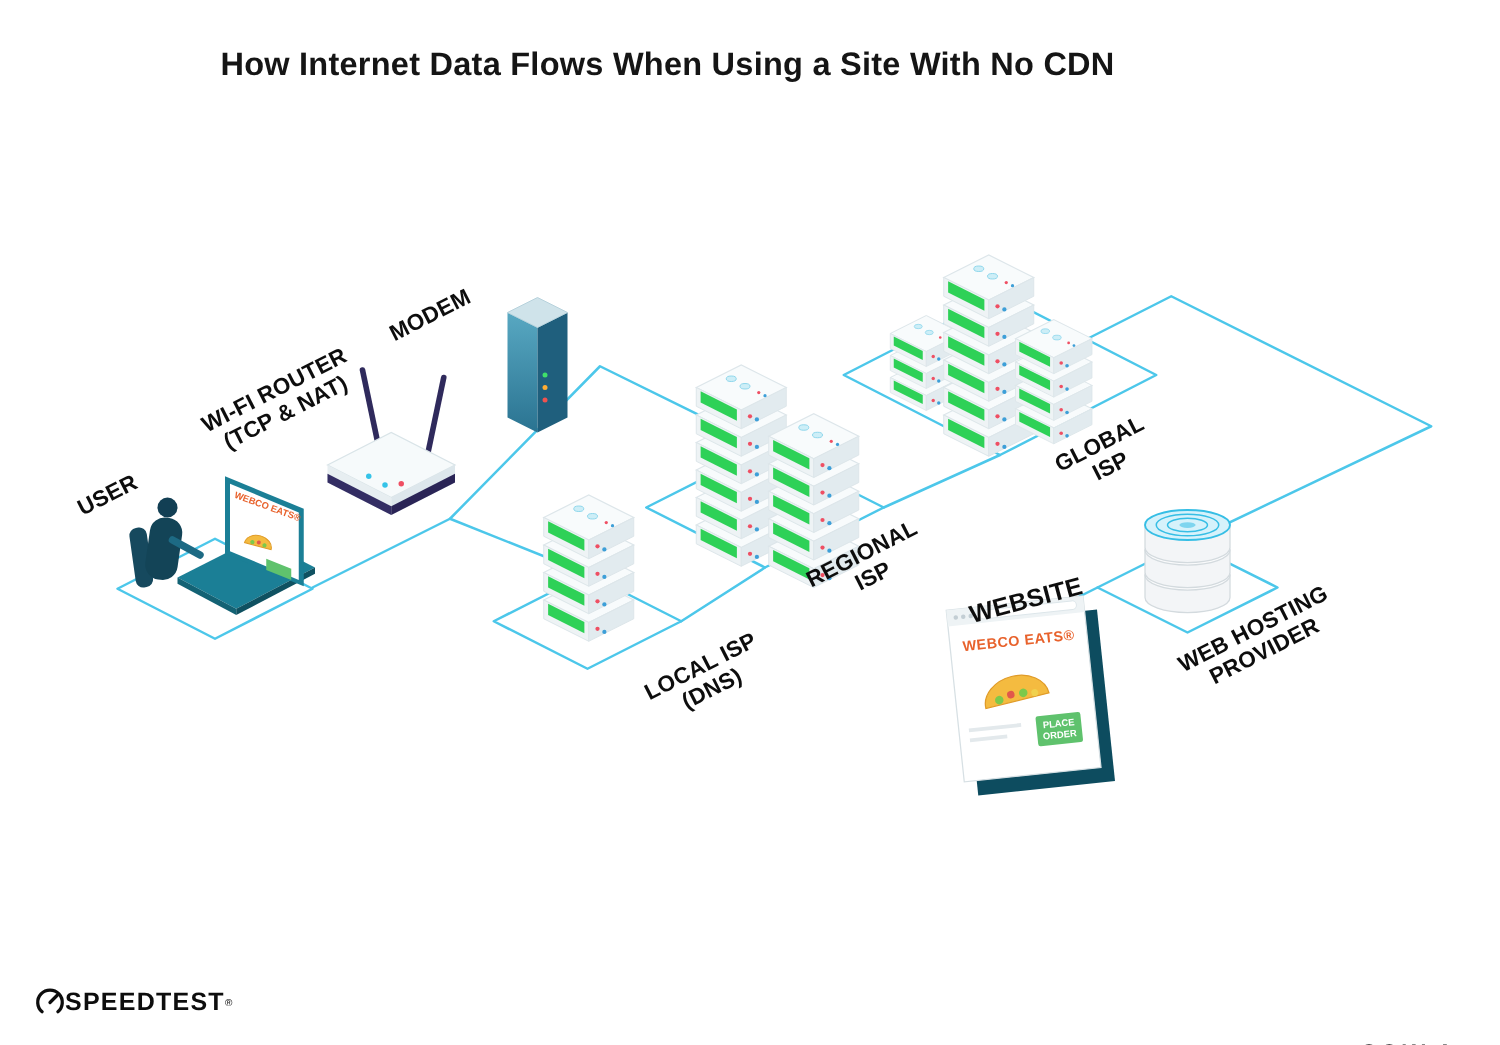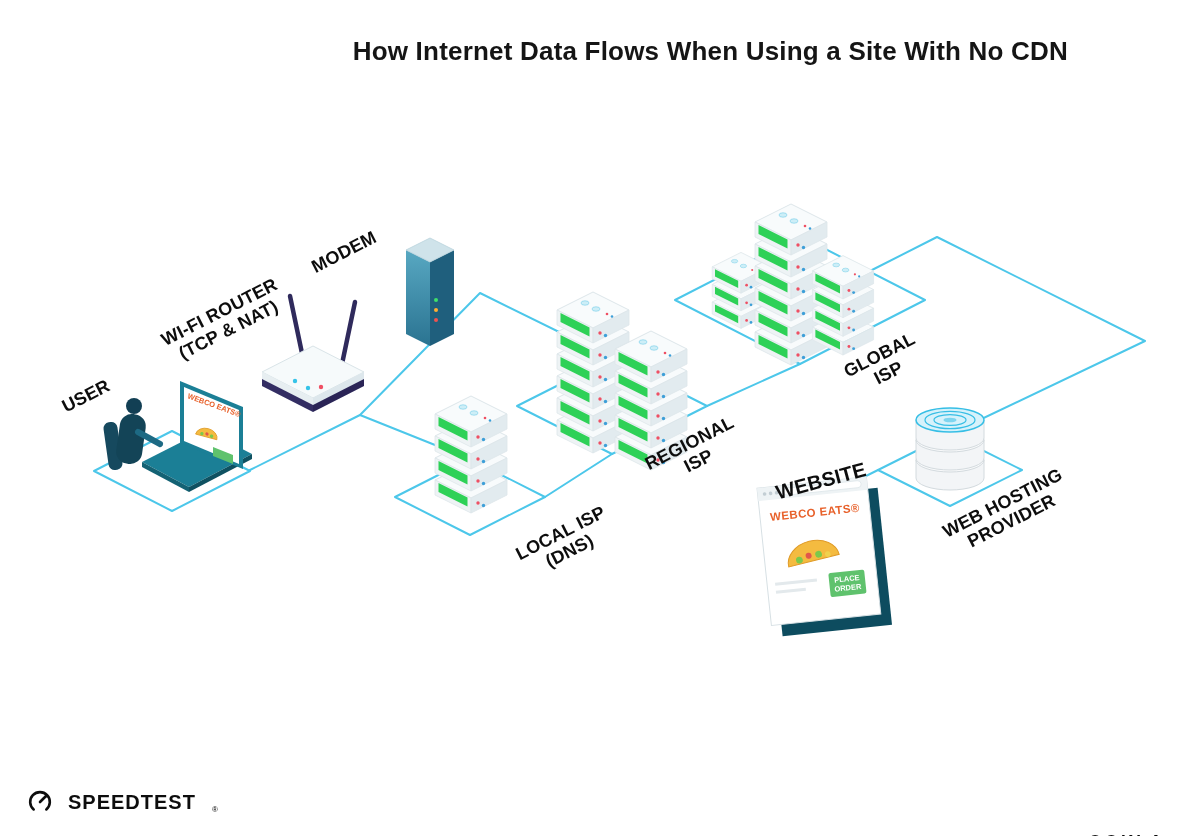--- a/index.html
+++ b/index.html
@@ -1,29 +1,29 @@
 <!DOCTYPE html>
 <html><head>
 <meta charset="utf-8">
 <style>
   html,body{margin:0;padding:0;}
   body{
     width:1200px;height:836px;position:relative;background:#ffffff;
     font-family:"Liberation Sans",sans-serif;overflow:hidden;
   }
-  .header{position:absolute;left:0;top:0;width:1068px;text-align:right;}
+  .header{position:absolute;left:0;top:0;width:1068px;text-align:center;}
   .title{margin-top:36px;font-size:26px;font-weight:700;color:#151515;letter-spacing:0.2px;}
   .subtitle{margin-top:8px;font-size:22px;font-weight:400;color:#5c6b74;}
   .diagram{position:absolute;left:0;top:0;width:1200px;height:836px;}
   .iso-label{
     position:absolute;font-weight:700;color:#0d0d0d;white-space:nowrap;
     transform:translate(-50%,-50%) rotate(var(--rot,-27deg));
     text-align:center;line-height:1.12;font-size:18px;letter-spacing:0.2px;
   }
-  .footer-left{position:absolute;left:28px;top:790px;display:flex;align-items:flex-end;gap:16px;}
+  .footer-left{position:absolute;left:28px;top:790px;display:flex;align-items:center;gap:0;}
   .footer-left .st-text{font-size:20px;font-weight:700;color:#0d0d0d;letter-spacing:1px;}
   .footer-left sup{font-size:8px;font-weight:400;}
   .footer-right{position:absolute;right:35px;top:796px;font-size:17px;font-weight:700;color:#0d0d0d;letter-spacing:3px;margin-top:36px;}
 </style>
 </head>
 <body>
 
 <div class="header">
   <div class="title">How Internet Data Flows When Using a Site With No CDN</div>
 </div>

